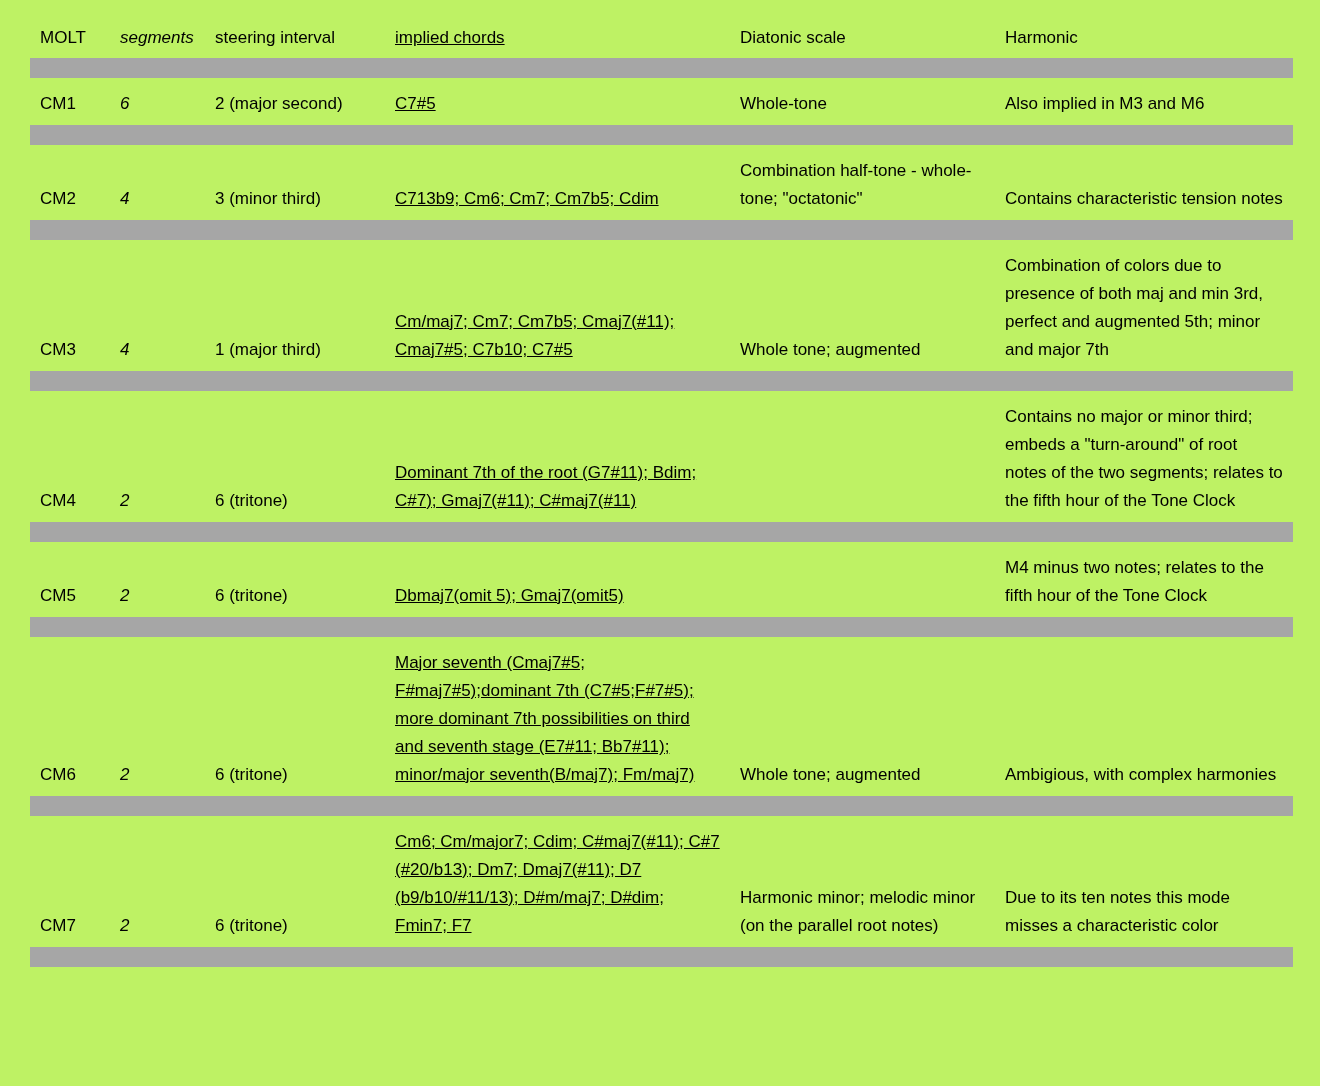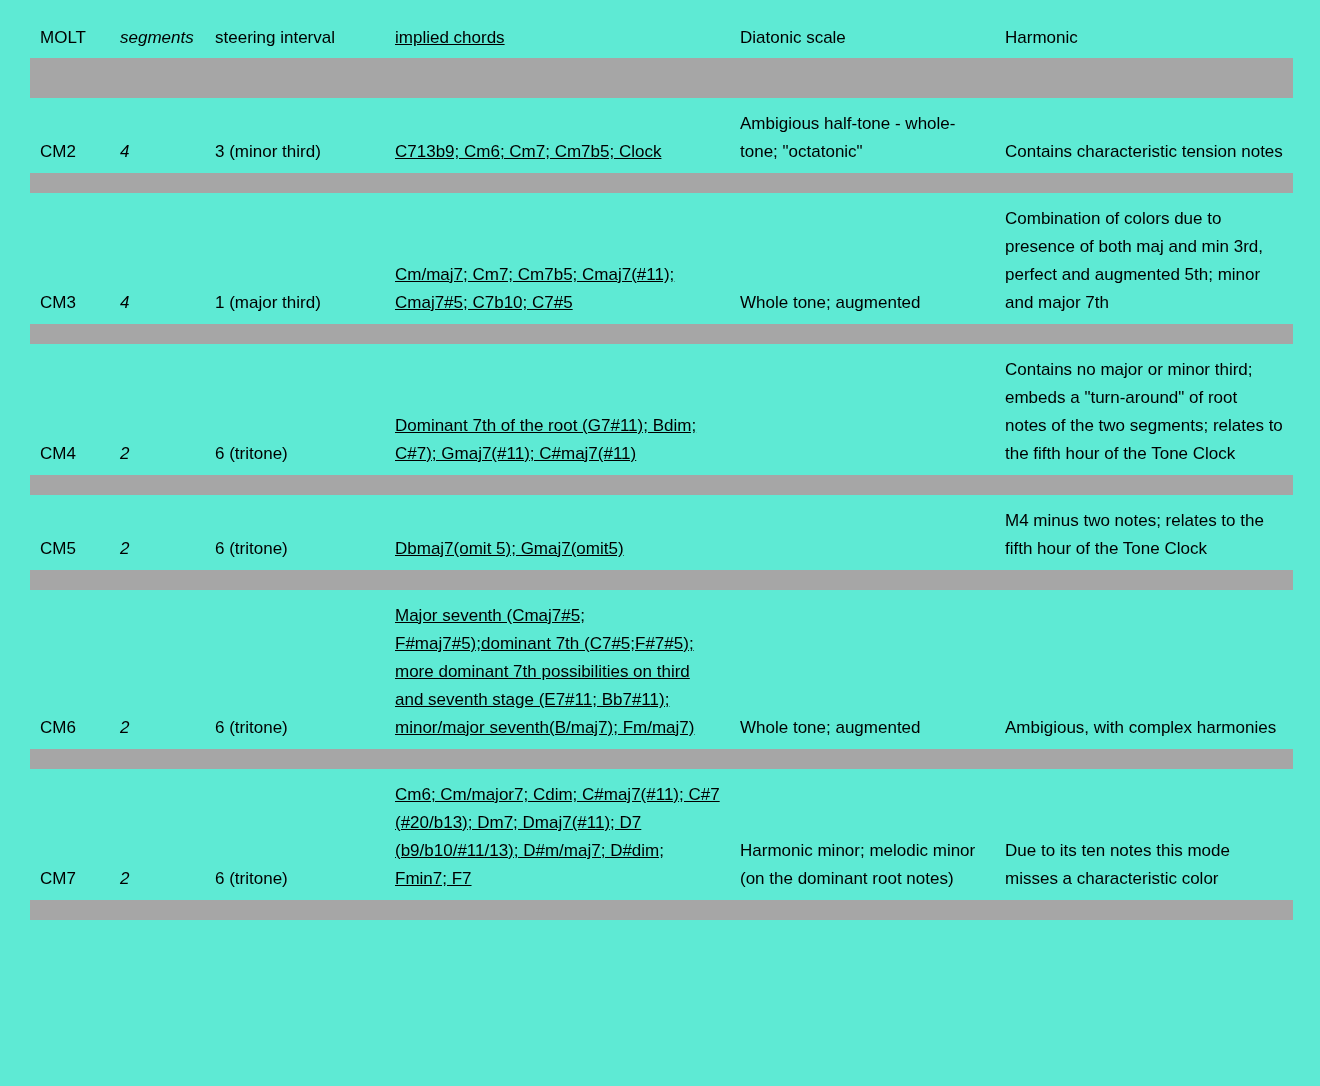--- a/index.html
+++ b/index.html
@@ -7,21 +7,21 @@
     padding: 0;
     background: #ffffff;
     font-family: "Liberation Sans", "DejaVu Sans", sans-serif;
     color: #000000;
   }
   .page {
     width: 1320px;
     height: 1086px;
     box-sizing: border-box;
     padding: 18px 27px 0 30px;
-    background: #5eead4;
+    background: #bef264;
   }
   table.molt {
     border-collapse: collapse;
     table-layout: fixed;
     width: 1263px;
     font-size: 17px;
     line-height: 28px;
   }
   table.molt td, table.molt th {
     vertical-align: bottom;
@@ -66,30 +66,38 @@
       <th class="c-seg">segments</th>
       <th class="c-steer">steering interval</th>
       <th class="c-chords">implied chords</th>
       <th class="c-scale">Diatonic scale</th>
       <th class="c-char">Harmonic</th>
     </tr>
     <tr class="sep">
           <td colspan="6"></td>
         </tr>
 
+    <tr class="datarow">
+      <td class="c-molt">CM1</td>
+      <td class="c-seg">6</td>
+      <td class="c-steer">2 (major second)</td>
+      <td class="c-chords">C7#5</td>
+      <td class="c-scale">Whole-tone</td>
+      <td class="c-char">Also implied in M3 and M6</td>
+    </tr>
     <tr class="sep">
           <td colspan="6"></td>
         </tr>
 
     <tr class="datarow">
       <td class="c-molt">CM2</td>
       <td class="c-seg">4</td>
       <td class="c-steer">3 (minor third)</td>
-      <td class="c-chords">C713b9; Cm6; Cm7; Cm7b5; Clock</td>
-      <td class="c-scale">Ambigious half-tone - whole-tone; "octatonic"</td>
+      <td class="c-chords">C713b9; Cm6; Cm7; Cm7b5; Cdim</td>
+      <td class="c-scale">Combination half-tone - whole-tone; "octatonic"</td>
       <td class="c-char">Contains characteristic tension notes</td>
     </tr>
     <tr class="sep">
           <td colspan="6"></td>
         </tr>
 
     <tr class="datarow">
       <td class="c-molt">CM3</td>
       <td class="c-seg">4</td>
       <td class="c-steer">1 (major third)</td>
@@ -135,21 +143,21 @@
     </tr>
     <tr class="sep">
           <td colspan="6"></td>
         </tr>
 
     <tr class="datarow">
       <td class="c-molt">CM7</td>
       <td class="c-seg">2</td>
       <td class="c-steer">6 (tritone)</td>
       <td class="c-chords">Cm6; Cm/major7; Cdim; C#maj7(#11); C#7 (#20/b13); Dm7; Dmaj7(#11); D7 (b9/b10/#11/13); D#m/maj7; D#dim; Fmin7; F7</td>
-      <td class="c-scale">Harmonic minor; melodic minor (on the dominant root notes)</td>
+      <td class="c-scale">Harmonic minor; melodic minor (on the parallel root notes)</td>
       <td class="c-char">Due to its ten notes this mode misses a characteristic color</td>
     </tr>
     <tr class="sep">
           <td colspan="6"></td>
         </tr>
   </tbody>
     </table>
 </div>
 
 </body></html>

